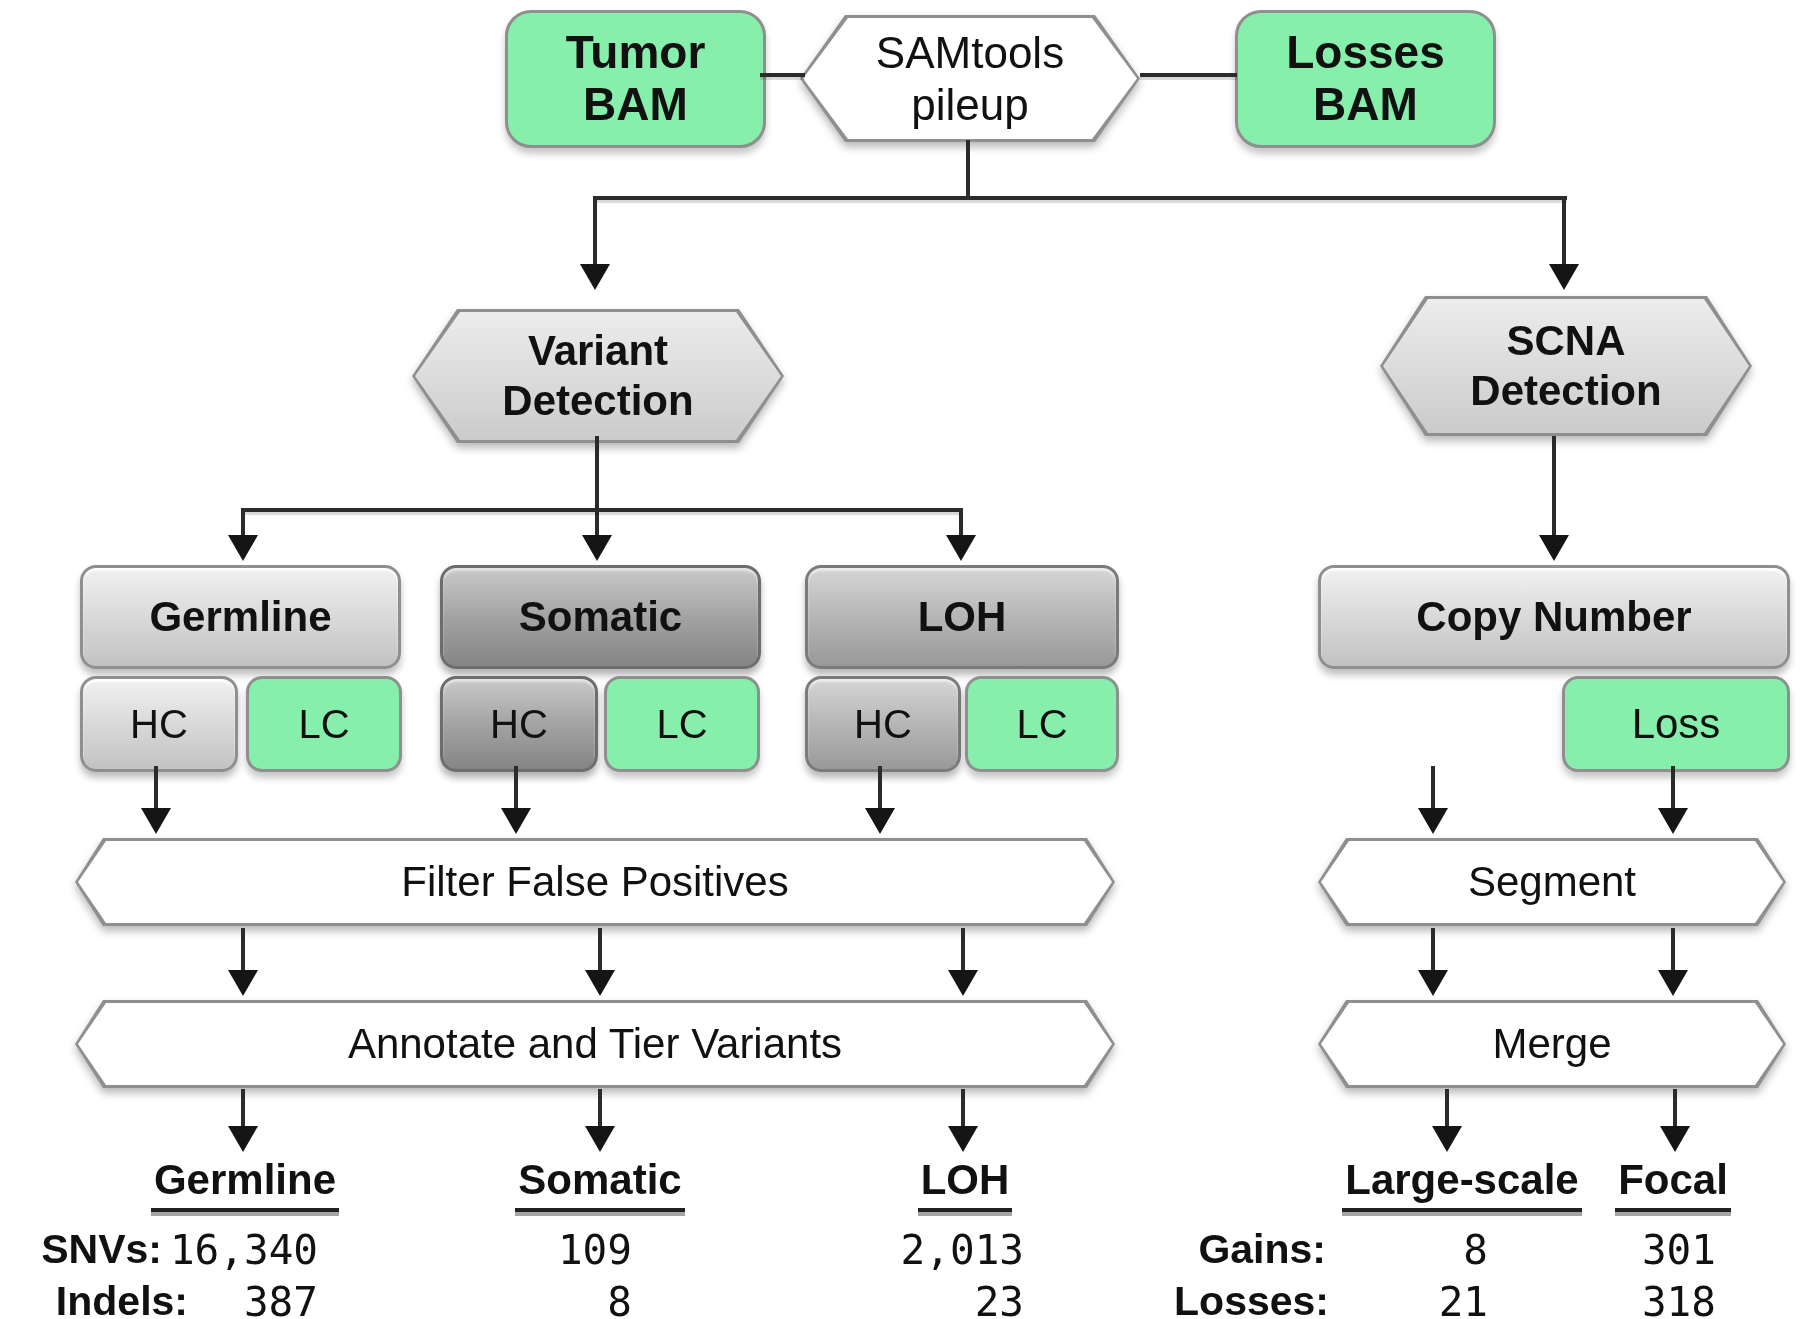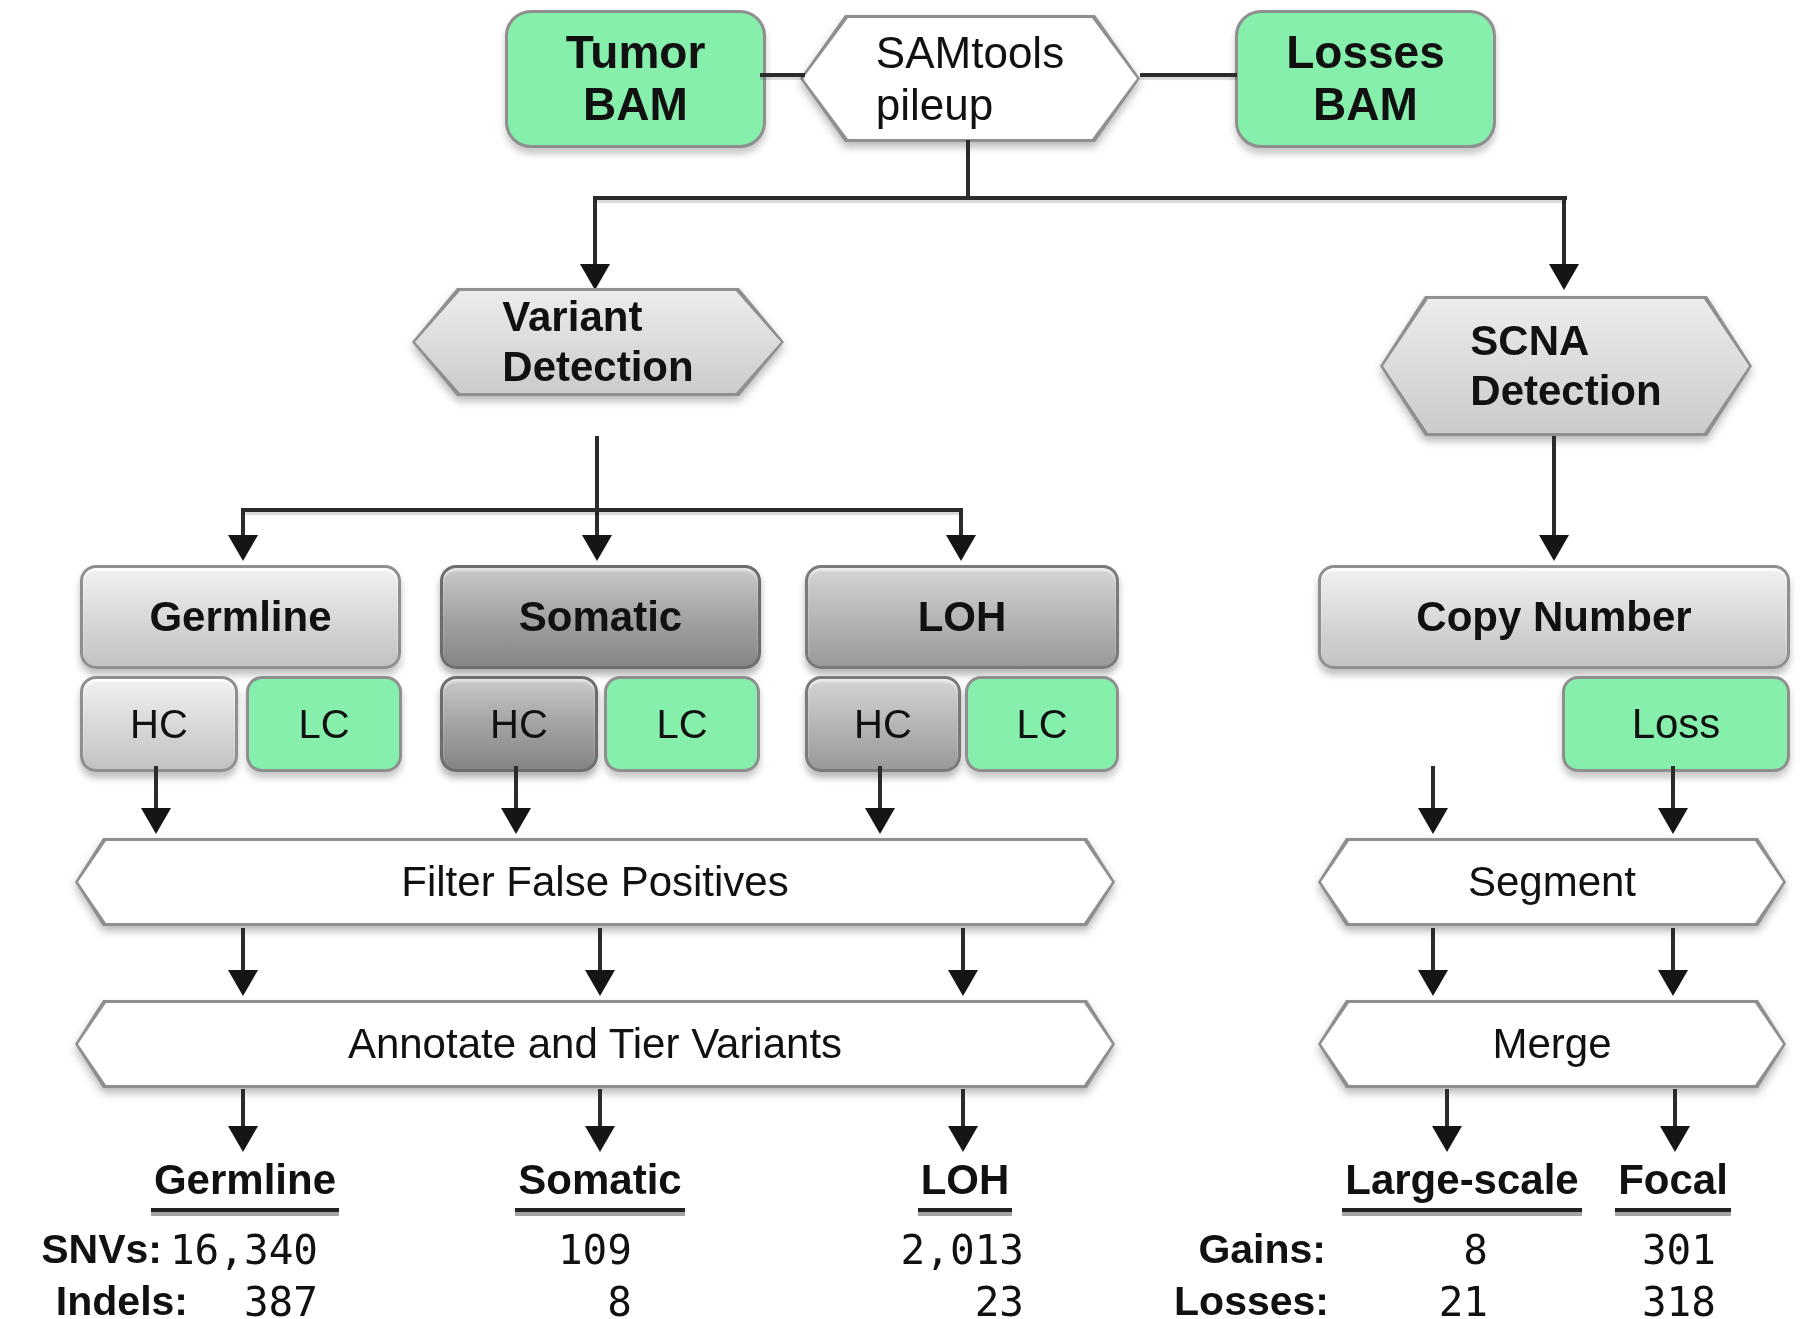--- a/index.html
+++ b/index.html
@@ -22,21 +22,21 @@
                   border:3px solid #858585; box-shadow:0 6px 7px rgba(0,0,0,0.25), inset 0 3px 2px rgba(255,255,255,0.7); }
   .shade-medium { background:linear-gradient(180deg,#d5d5d5 0%,#b6b6b6 50%,#999999 100%);
                   border:3px solid #7a7a7a; box-shadow:0 6px 7px rgba(0,0,0,0.28), inset 0 3px 2px rgba(255,255,255,0.55); }
   .shade-dark   { background:linear-gradient(180deg,#c9c9c9 0%,#a3a3a3 50%,#858585 100%);
                   border:3px solid #6d6d6d; box-shadow:0 6px 7px rgba(0,0,0,0.3), inset 0 3px 2px rgba(255,255,255,0.5); }
   
   .hex { position:absolute; filter:drop-shadow(0 5px 4px rgba(0,0,0,0.28)); }
   .hex .bg { position:absolute; inset:0; background:#8f8f8f; }
   .hex .fg { position:absolute; inset:3px; background:#ffffff;
              display:flex; align-items:center; justify-content:center;
-             white-space:pre-line; font-size:42px; line-height:1.18; }
+             text-align:center; white-space:pre-line; font-size:42px; line-height:1.18; }
   .hex.pt45 .bg, .hex.pt45 .fg {
     clip-path:polygon(45px 0, calc(100% - 45px) 0, 100% 50%, calc(100% - 45px) 100%, 45px 100%, 0 50%);
   }
   .hex.pt28 .bg, .hex.pt28 .fg {
     clip-path:polygon(28px 0, calc(100% - 28px) 0, 100% 50%, calc(100% - 28px) 100%, 28px 100%, 0 50%);
   }
   .hex.gray .fg { background:linear-gradient(180deg,#ececec 0%,#dcdcdc 50%,#cbcbcb 100%); font-weight:bold; }
   .hex.plain .fg { font-weight:normal; }
   
   .vl { position:absolute; width:4px; background:#2b2b2b; }
@@ -70,21 +70,21 @@
 
   <div class="hl" style="left:760px;top:73px;width:45px;"></div>
   <div class="hl" style="left:1140px;top:73px;width:97px;"></div>
   <div class="vl" style="left:966px;top:140px;height:58px;"></div>
   <div class="hl" style="left:593px;top:196px;width:974px;"></div>
   <div class="vl" style="left:593px;top:196px;height:70px;"></div>
   <div class="ah" style="left:580px;top:264px;"></div>
   <div class="vl" style="left:1562px;top:196px;height:70px;"></div>
   <div class="ah" style="left:1549px;top:264px;"></div>
 
-  <div class="hex pt45 gray" style="left:412px;top:288px;width:372px;height:108px;">
+  <div class="hex pt45 gray" style="left:412px;top:309px;width:372px;height:134px;">
     <div class="bg"></div>
     <div class="fg">Variant
 Detection</div>
   </div>
   <div class="hex pt45 gray" style="left:1380px;top:296px;width:372px;height:140px;">
     <div class="bg"></div>
     <div class="fg">SCNA
 Detection</div>
   </div>
 

